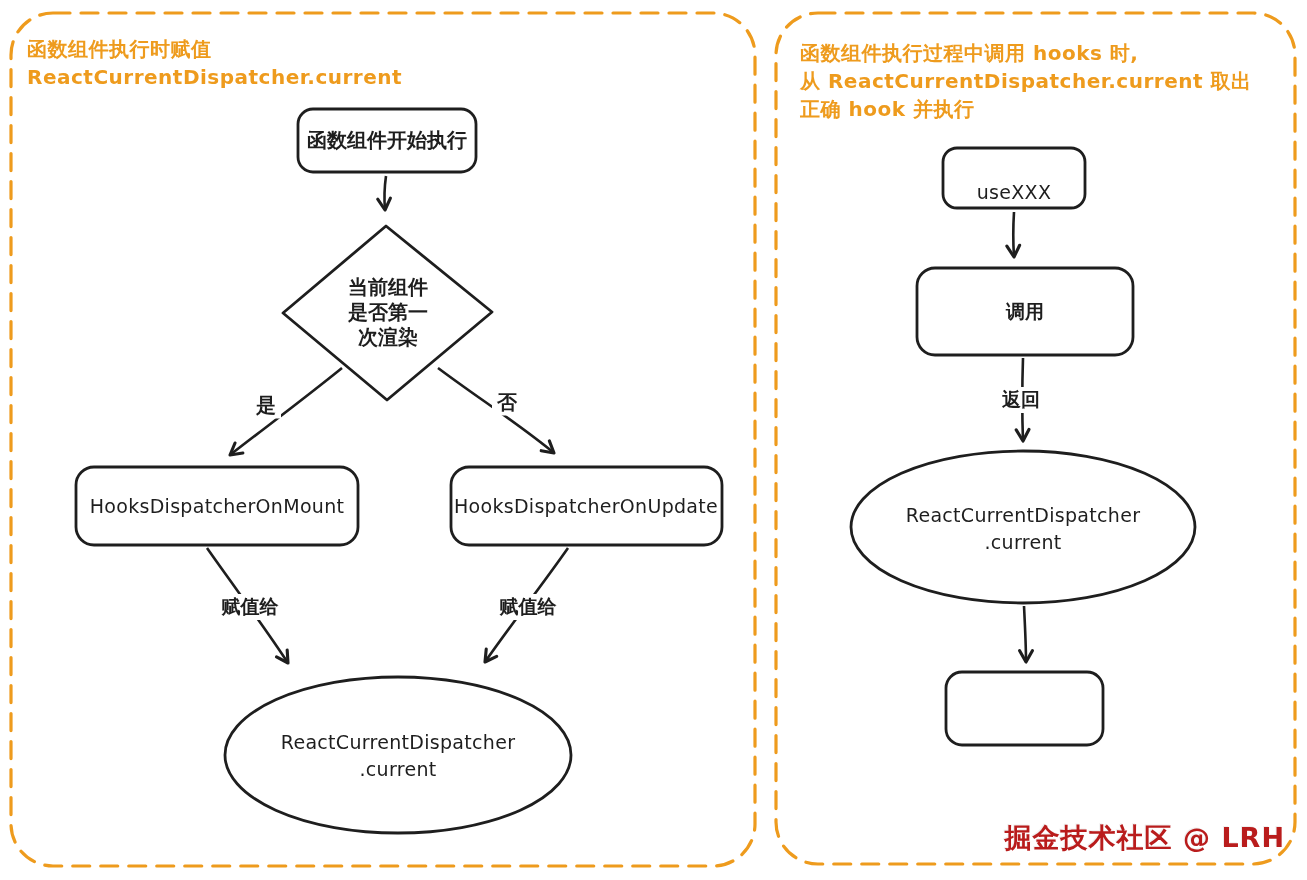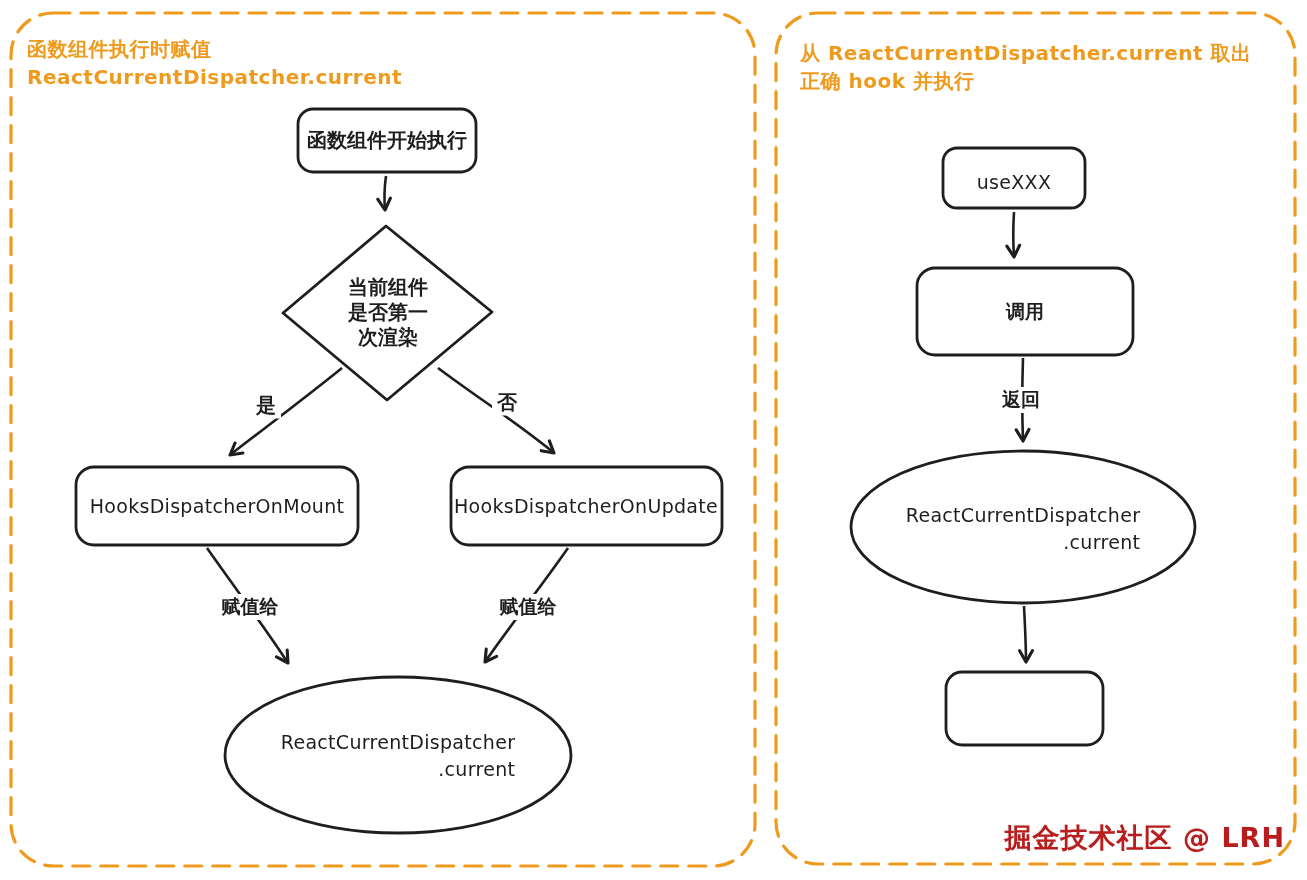--- a/index.html
+++ b/index.html
@@ -29,21 +29,21 @@
   .cn { font-weight: 600; font-size: 20px; }
   .code { font-weight: 500; font-size: 19px; letter-spacing: 0.3px; }
   .gap { background: #ffffff; padding: 0 5px; }
   .panel-title {
     color: #ee9b1d;
     font-weight: 700;
     font-size: 20px;
     line-height: 28px;
     letter-spacing: 0.5px;
   }
-  .node-label-2 { line-height: 27px; text-align: right; }
+  .node-label-2 { line-height: 27px; }
   .decision-text { line-height: 25px; text-align: center; }
   .resolve-text { line-height: 31px; font-size: 19px; }
   .execute-text { line-height: 26px; font-size: 19px; }
   #watermark {
     position: absolute;
     right: 22px;
     top: 820px;
     font-size: 27px;
     font-weight: 700;
     letter-spacing: 1px;
@@ -85,20 +85,21 @@
     <path d="M1024 606 C1025 626 1026 644 1026 662" fill="none" stroke="#1e1e1e" stroke-width="2.6" marker-end="url(#ah)"></path>
     <rect x="946" y="672" width="157" height="73" rx="16" fill="none" stroke="#1e1e1e" stroke-width="2.8"></rect>
   </svg>
 
   <div class="label panel-title" style="left:27px; top:35px;">
     <div>函数组件执行时赋值</div>
     <div>ReactCurrentDispatcher.current</div>
   </div>
 
   <div class="label panel-title" style="left:800px; top:39px;">
+    <div>函数组件执行过程中调用 hooks 时,</div>
     <div>从 ReactCurrentDispatcher.current 取出</div>
     <div>正确 hook 并执行</div>
   </div>
 
   <div class="label center cn" style="left:387px; top:140px;">函数组件开始执行</div>
 
   <div class="label center cn decision-text" style="left:388px; top:312px;">
     <div>当前组件</div>
     <div>是否第一</div>
     <div>次渲染</div>
@@ -111,21 +112,21 @@
   <div class="label center code" style="left:586px; top:506px;">HooksDispatcherOnUpdate</div>
 
   <div class="label center cn gap" style="left:250px; top:607px; font-size:19px;">赋值给</div>
   <div class="label center cn gap" style="left:528px; top:607px; font-size:19px;">赋值给</div>
 
   <div class="label center code node-label-2" style="left:398px; top:756px;">
     <div>ReactCurrentDispatcher</div>
     <div>.current</div>
   </div>
 
-  <div class="label center code" style="left:1014px; top:182px;text-align:center;">useXXX</div>
+  <div class="label center code" style="left:1014px; top:192px;text-align:center;">useXXX</div>
 
   <div class="label center cn resolve-text" style="left:1025px; top:311px;">
     <div>调用</div>
   </div>
 
   <div class="label center cn gap" style="left:1021px; top:400px; font-size:19px;">返回</div>
 
   <div class="label center code node-label-2" style="left:1023px; top:529px;">
     <div>ReactCurrentDispatcher</div>
     <div>.current</div>

